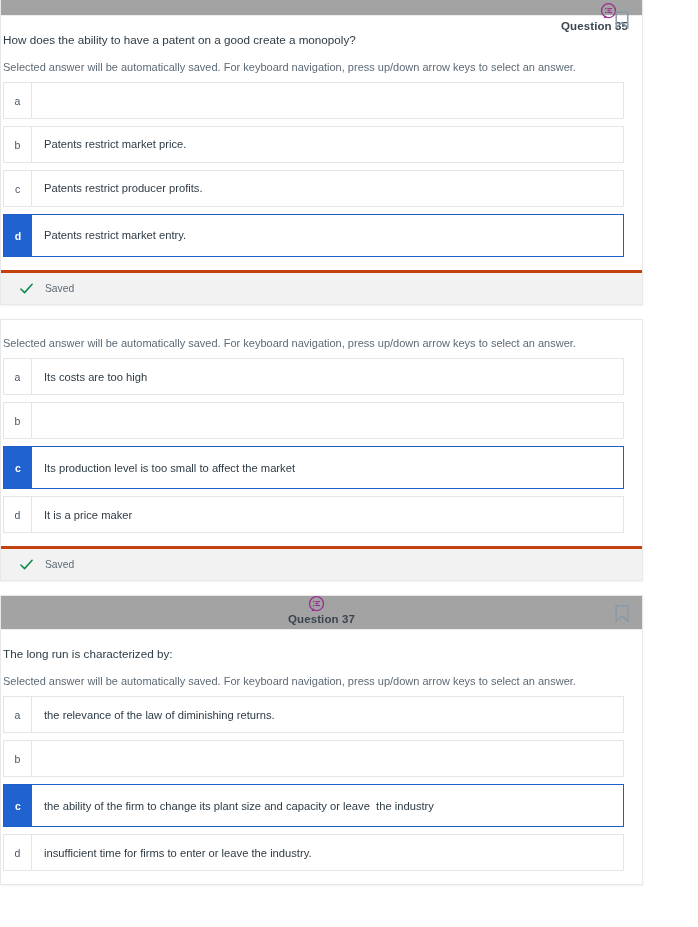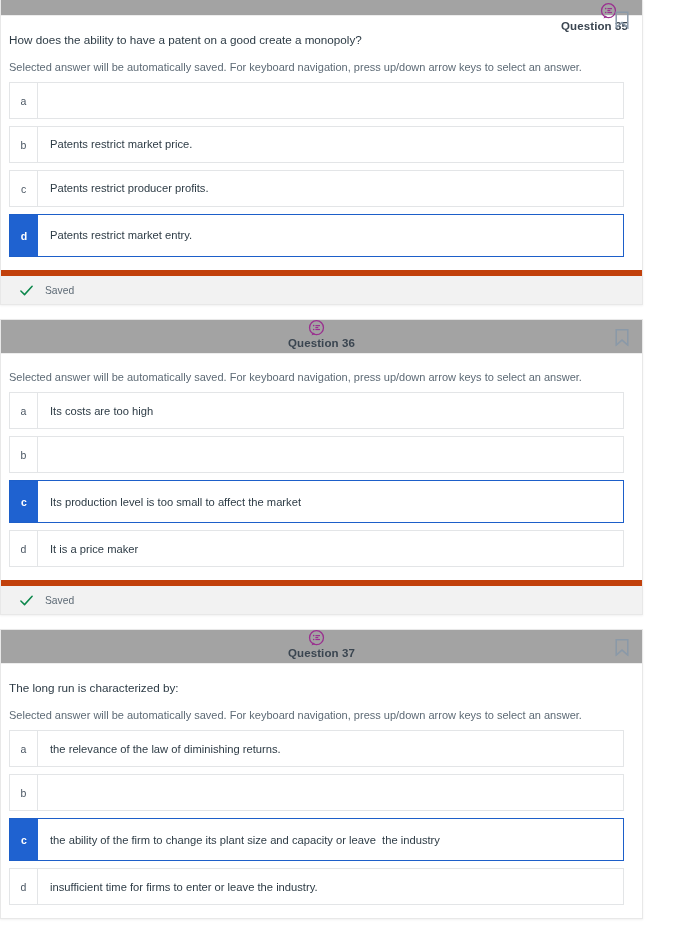--- a/index.html
+++ b/index.html
@@ -75,21 +75,21 @@
     right: 13px;
     top: 50%;
     transform: translateY(-50%);
     width: 14px;
     height: 17px;
     display: block;
   }
   .q-header.clipped .bookmark { top: 11px; transform: none; }
 
   .q-body {
-    padding: 16px 18px 6px 8px;
+    padding: 16px 18px 6px 2px;
   }
   .q-text {
     font-size: 11.7px;
     line-height: 1.35;
     color: #2d3b45;
     margin: 0 0 12px 0;
   }
   .q-hint {
     font-size: 11px;
     line-height: 1.3;
@@ -140,21 +140,21 @@
     font-weight: bold;
   }
 
   
   .q-footer {
     display: flex;
     align-items: center;
     height: 34px;
     padding: 0 18px;
     background: #f2f2f2;
-    border-top: 6px solid #c2410c;
+    border-top: 3px solid #c2410c;
   }
   .check-icon {
     width: 15px;
     height: 15px;
     margin-right: 11px;
     flex: 0 0 15px;
     display: block;
   }
   .footer-label {
     font-size: 10.3px;
@@ -203,35 +203,20 @@
         </div>
       </div>
       <div class="q-footer">
         <span class="check-icon"><svg viewBox="0 0 16 16" xmlns="http://www.w3.org/2000/svg">
   <path d="M2 8.6 L5.9 12.4 L14 3.4" fill="none" stroke="#0b874b" stroke-width="1.6" stroke-linecap="round" stroke-linejoin="round"></path>
 </svg></span>
         <span class="footer-label">Saved</span>
       </div>
     </div>
     <div class="question-card with-top">
-      <div class="q-header">
-        <span class="q-icon"><svg viewBox="0 0 20 20" xmlns="http://www.w3.org/2000/svg">
-  <ellipse cx="10" cy="9" rx="8.2" ry="8.2" fill="none" stroke="#9a2f8f" stroke-width="1.5"></ellipse>
-  <path d="M5.5 14.4 L4.2 18.2 L8.4 16.3 Z" fill="#9a2f8f"></path>
-  <circle cx="6.7" cy="6.6" r="0.95" fill="#9a2f8f"></circle>
-  <circle cx="6.7" cy="11.2" r="0.95" fill="#9a2f8f"></circle>
-  <rect x="8.7" y="5.9" width="5.4" height="1.4" fill="#9a2f8f"></rect>
-  <rect x="8.7" y="10.5" width="5.4" height="1.4" fill="#9a2f8f"></rect>
-  <rect x="8.7" y="8.2" width="3.4" height="1.4" fill="#9a2f8f"></rect>
-</svg></span>
-        <span class="q-title">Question 36</span>
-        <span class="bookmark"><svg viewBox="0 0 14 18" xmlns="http://www.w3.org/2000/svg">
-  <path d="M1.2 1.2 H12.8 V16.6 L7 11.6 L1.2 16.6 Z" fill="none" stroke="#8a99a8" stroke-width="1.5" stroke-linejoin="miter"></path>
-</svg></span>
-      </div>
       <div class="q-body">
         <p class="q-hint">Selected answer will be automatically saved. For keyboard navigation, press up/down arrow keys to select an answer.</p>
         <div class="answers">
           <div class="answer-row">
             <div class="letter-cell">a</div>
             <div class="answer-text">Its costs are too high</div>
           </div>
           <div class="answer-row">
             <div class="letter-cell">b</div>
           </div>

